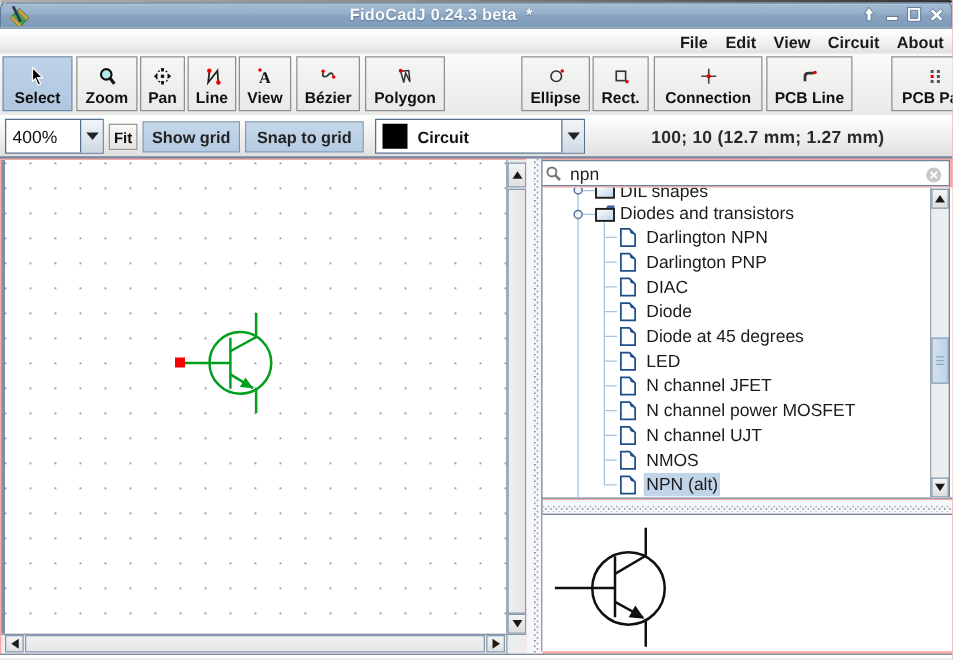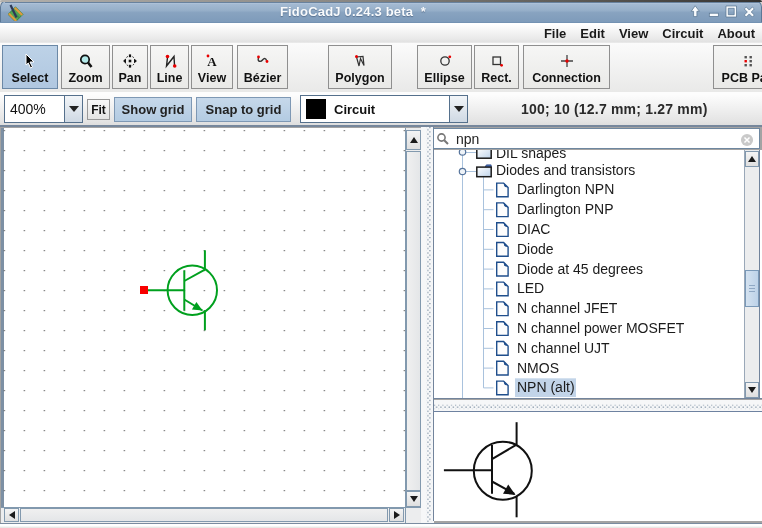--- a/index.html
+++ b/index.html
@@ -82,21 +82,21 @@
     border:1px solid #999;
     display:flex; align-items:center; justify-content:center;
     font-size:12px; font-weight:bold; color:#111;
   }
   #coords {
     position:absolute; left:521px; top:9px;
     font-size:14px; font-weight:bold; color:#2a2a2a; letter-spacing:0.2px;
   }
 
   
-  #main { left:0; top:127px; width:762px; height:396px; background:#a3a3a3; }
+  #main { left:0; top:127px; width:762px; height:396px; background:#fca5a5; }
 
   #canvas {
     position:absolute; left:1px; top:1px; width:404px; height:379px;
     background:#fff;
     border-left:3px solid #7d90a4;
   }
 
   
   .sb-track { position:absolute; background:#ecedee; }
   .sb-btn {
@@ -201,21 +201,21 @@
       <span>View</span>
     </div>
     <div class="tbtn" style="left:237px; width:51px;">
       <svg width="16" height="16" viewBox="0 0 16 16">
         <path d="M3.5 5 C2 9 6 9 7.5 7 C9.5 4.5 11 5.5 11.5 7.5" fill="none" stroke="#333" stroke-width="1.4"></path>
         <circle cx="3.5" cy="4" r="1.4" fill="#e80000"></circle>
         <circle cx="12" cy="8.5" r="1.4" fill="#e80000"></circle>
       </svg>
       <span>Bézier</span>
     </div>
-    <div class="tbtn" style="left:292px; width:64px;margin-left:36px;">
+    <div class="tbtn" style="left:292px; width:64px;">
       <svg width="16" height="16" viewBox="0 0 16 16">
         <path d="M4.5 4 L7 13 L8.5 5.5 L12 12.5 L11 3.5 Z" fill="none" stroke="#333" stroke-width="1.2"></path>
         <circle cx="4.5" cy="3.5" r="1.5" fill="#e80000"></circle>
       </svg>
       <span>Polygon</span>
     </div>
     <div class="tbtn" style="left:417px; width:55px;">
       <svg width="16" height="16" viewBox="0 0 16 16">
         <circle cx="8" cy="8" r="4.2" fill="none" stroke="#333" stroke-width="1.3"></circle>
         <circle cx="12.8" cy="3.8" r="1.4" fill="#e80000"></circle>
@@ -228,20 +228,27 @@
         <circle cx="12.6" cy="12.3" r="1.4" fill="#e80000"></circle>
       </svg>
       <span>Rect.</span>
     </div>
     <div class="tbtn" style="left:523px; width:87px;">
       <svg width="16" height="16" viewBox="0 0 16 16">
         <path d="M8 2 V14 M2 8 H14" stroke="#444" stroke-width="1.3"></path>
         <circle cx="8" cy="8" r="1.7" fill="#e80000"></circle>
       </svg>
       <span>Connection</span>
+    </div>
+    <div class="tbtn" style="left:613px; width:69px;">
+      <svg width="16" height="16" viewBox="0 0 16 16">
+        <path d="M4 12 L4 8 Q4 5.5 7 5.5 L11 5.5" fill="none" stroke="#333" stroke-width="2.2"></path>
+        <circle cx="12" cy="5" r="1.4" fill="#e80000"></circle>
+      </svg>
+      <span>PCB Line</span>
     </div>
     <div class="tbtn" style="left:713px; width:70px;text-align:center;">
       <svg width="16" height="16" viewBox="0 0 16 16">
         <rect x="4.5" y="3" width="2.4" height="2.4" fill="#555"></rect>
         <rect x="4.5" y="7" width="2.4" height="2.4" fill="#e80000"></rect>
         <rect x="4.5" y="11" width="2.4" height="2.4" fill="#555"></rect>
         <rect x="9.5" y="3" width="2.4" height="2.4" fill="#555"></rect>
         <rect x="9.5" y="7" width="2.4" height="2.4" fill="#555"></rect>
         <rect x="9.5" y="11" width="2.4" height="2.4" fill="#555"></rect>
       </svg>

